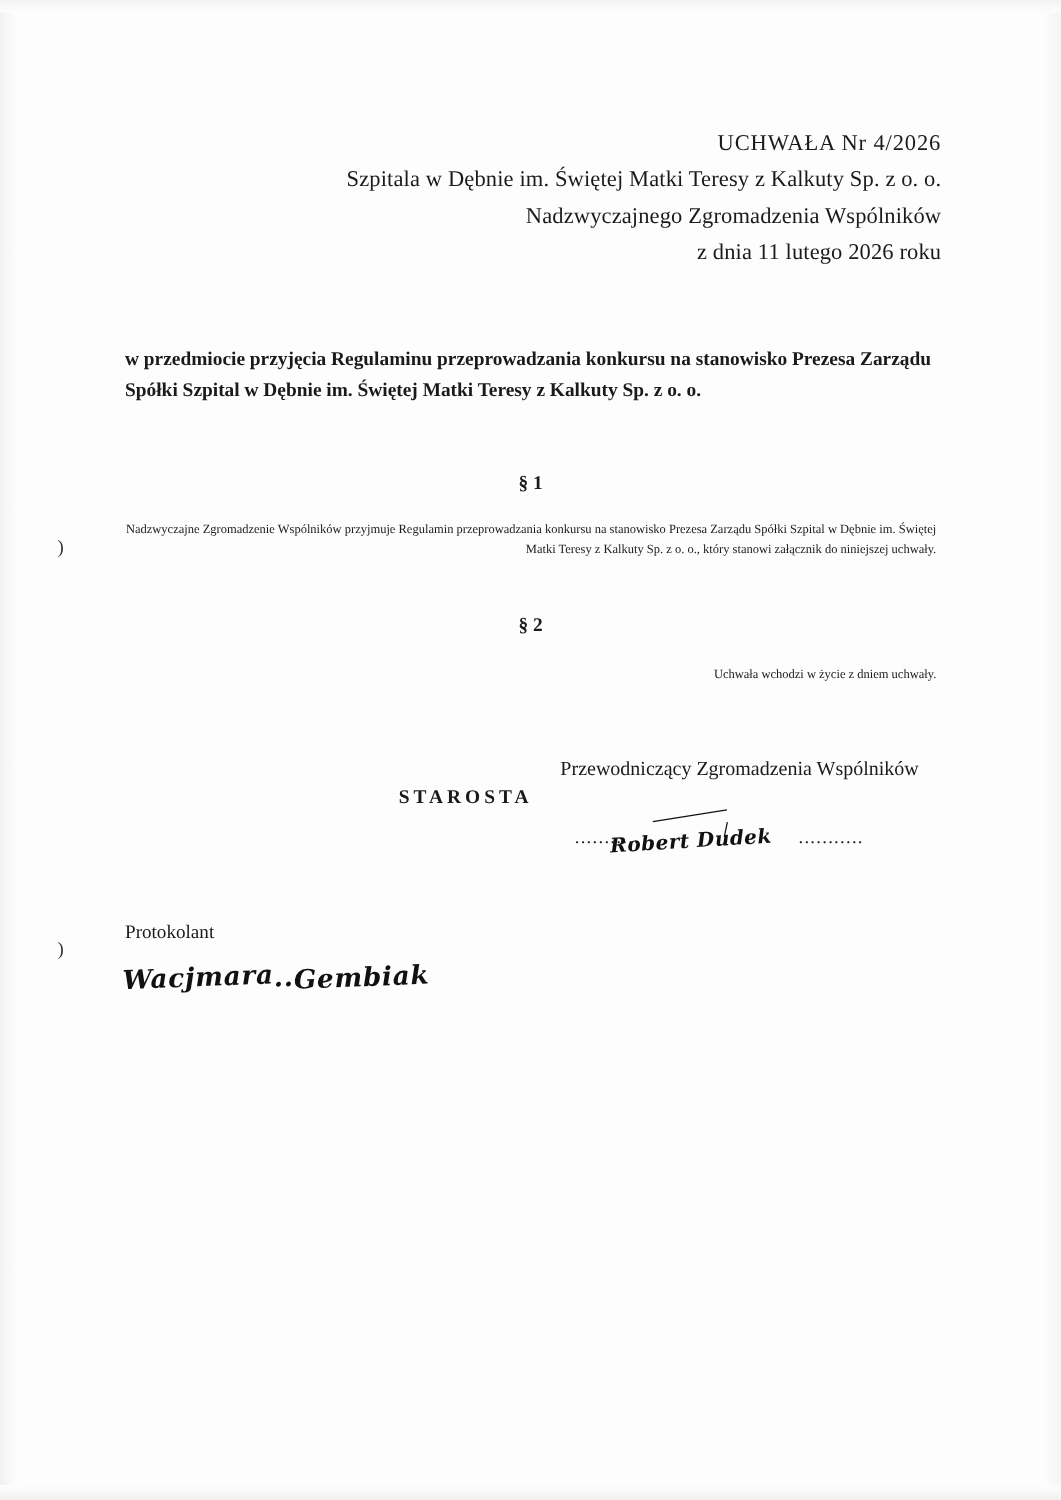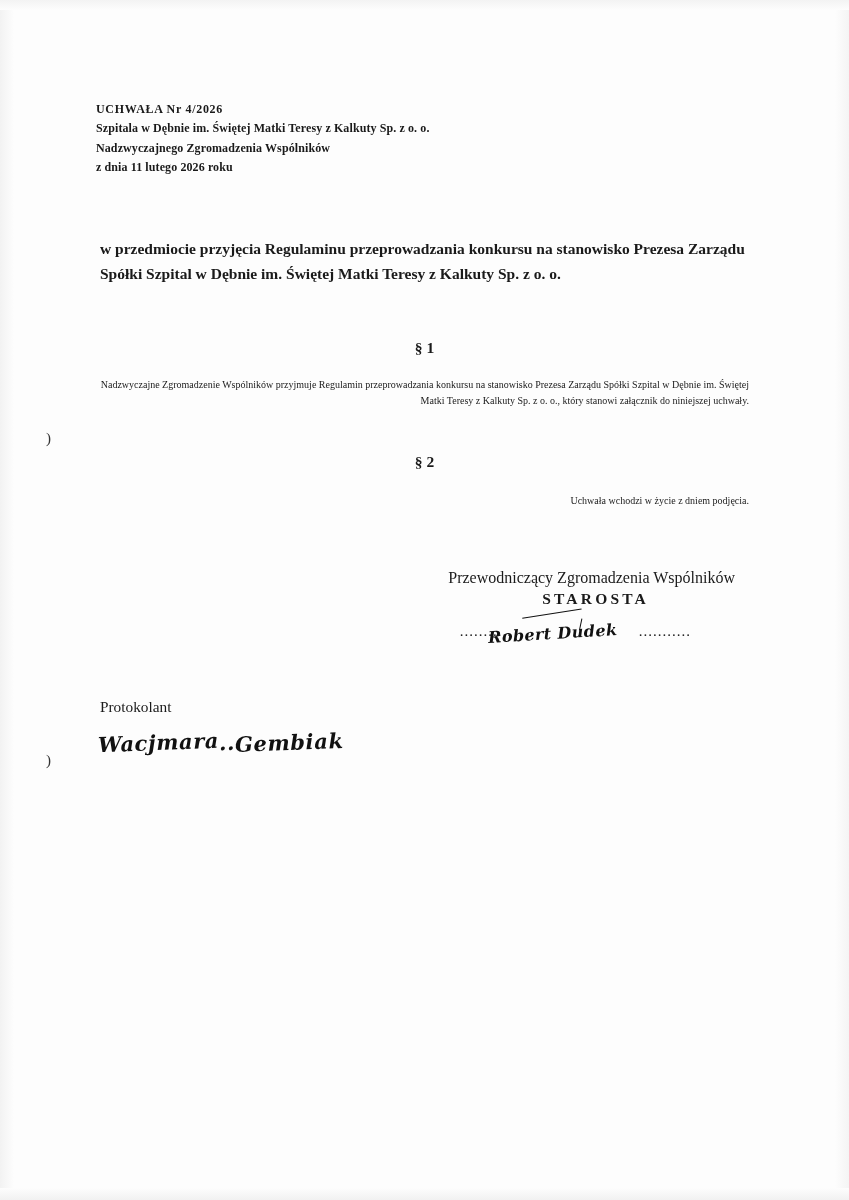--- a/index.html
+++ b/index.html
@@ -49,23 +49,23 @@
   }
 
   .content {
     position: absolute;
     left: 96px;
     right: 96px;
     top: 100px;
   }
 
   .title-block {
-    text-align: left;
-    font-weight: bold;
-    font-size: 12px;
+    text-align: right;
+    font-weight: normal;
+    font-size: 18px;
     line-height: 1.62;
     letter-spacing: 0.1px;
   }
   .title-line-1 { letter-spacing: 0.7px; }
 
   .subject {
     margin-top: 58px;
     font-weight: bold;
     font-size: 15.5px;
     line-height: 1.66;
@@ -104,20 +104,21 @@
   .sig-role {
     font-size: 16px;
     line-height: 1.35;
   }
   .sig-title {
     font-weight: bold;
     font-size: 15.5px;
     letter-spacing: 3.2px;
     margin-top: 2px;
     margin-right: 86px;
+    text-align: center;
   }
   .sig-dots-row {
     margin-top: 14px;
     margin-right: 44px;
     position: relative;
     height: 32px;
   }
   .sig-dots {
     font-size: 15px;
     letter-spacing: 1px;
@@ -204,21 +205,21 @@
       <div>Nadzwyczajnego Zgromadzenia Wspólników</div>
       <div>z dnia 11 lutego 2026 roku</div>
     </div>
 
     <div class="subject">w przedmiocie przyjęcia Regulaminu przeprowadzania konkursu na stanowisko Prezesa Zarządu Spółki Szpital w Dębnie im. Świętej Matki Teresy z Kalkuty Sp. z o. o.</div>
 
     <div class="para-mark">§ 1</div>
     <div class="body-text">Nadzwyczajne Zgromadzenie Wspólników przyjmuje Regulamin przeprowadzania konkursu na stanowisko Prezesa Zarządu Spółki Szpital w Dębnie im. Świętej Matki Teresy z Kalkuty Sp. z o. o., który stanowi załącznik do niniejszej uchwały.</div>
 
     <div class="para-mark para-mark-2">§ 2</div>
-    <div class="body-text body-text-2">Uchwała wchodzi w życie z dniem podjęcia.</div>
+    <div class="body-text body-text-2">Uchwała wchodzi w życie z dniem uchwały.</div>
 
     <div class="signature-block">
       <div class="sig-role">Przewodniczący Zgromadzenia Wspólników</div>
       <div class="sig-title">STAROSTA</div>
       <div class="sig-dots-row">
         <span class="sig-dots">...........</span>
         <span class="sig-dots" style="visibility:hidden">.........................</span>
         <span class="sig-dots">...........</span>
         <span class="sig-stroke"></span>
         <span class="sig-stroke-2"></span>

